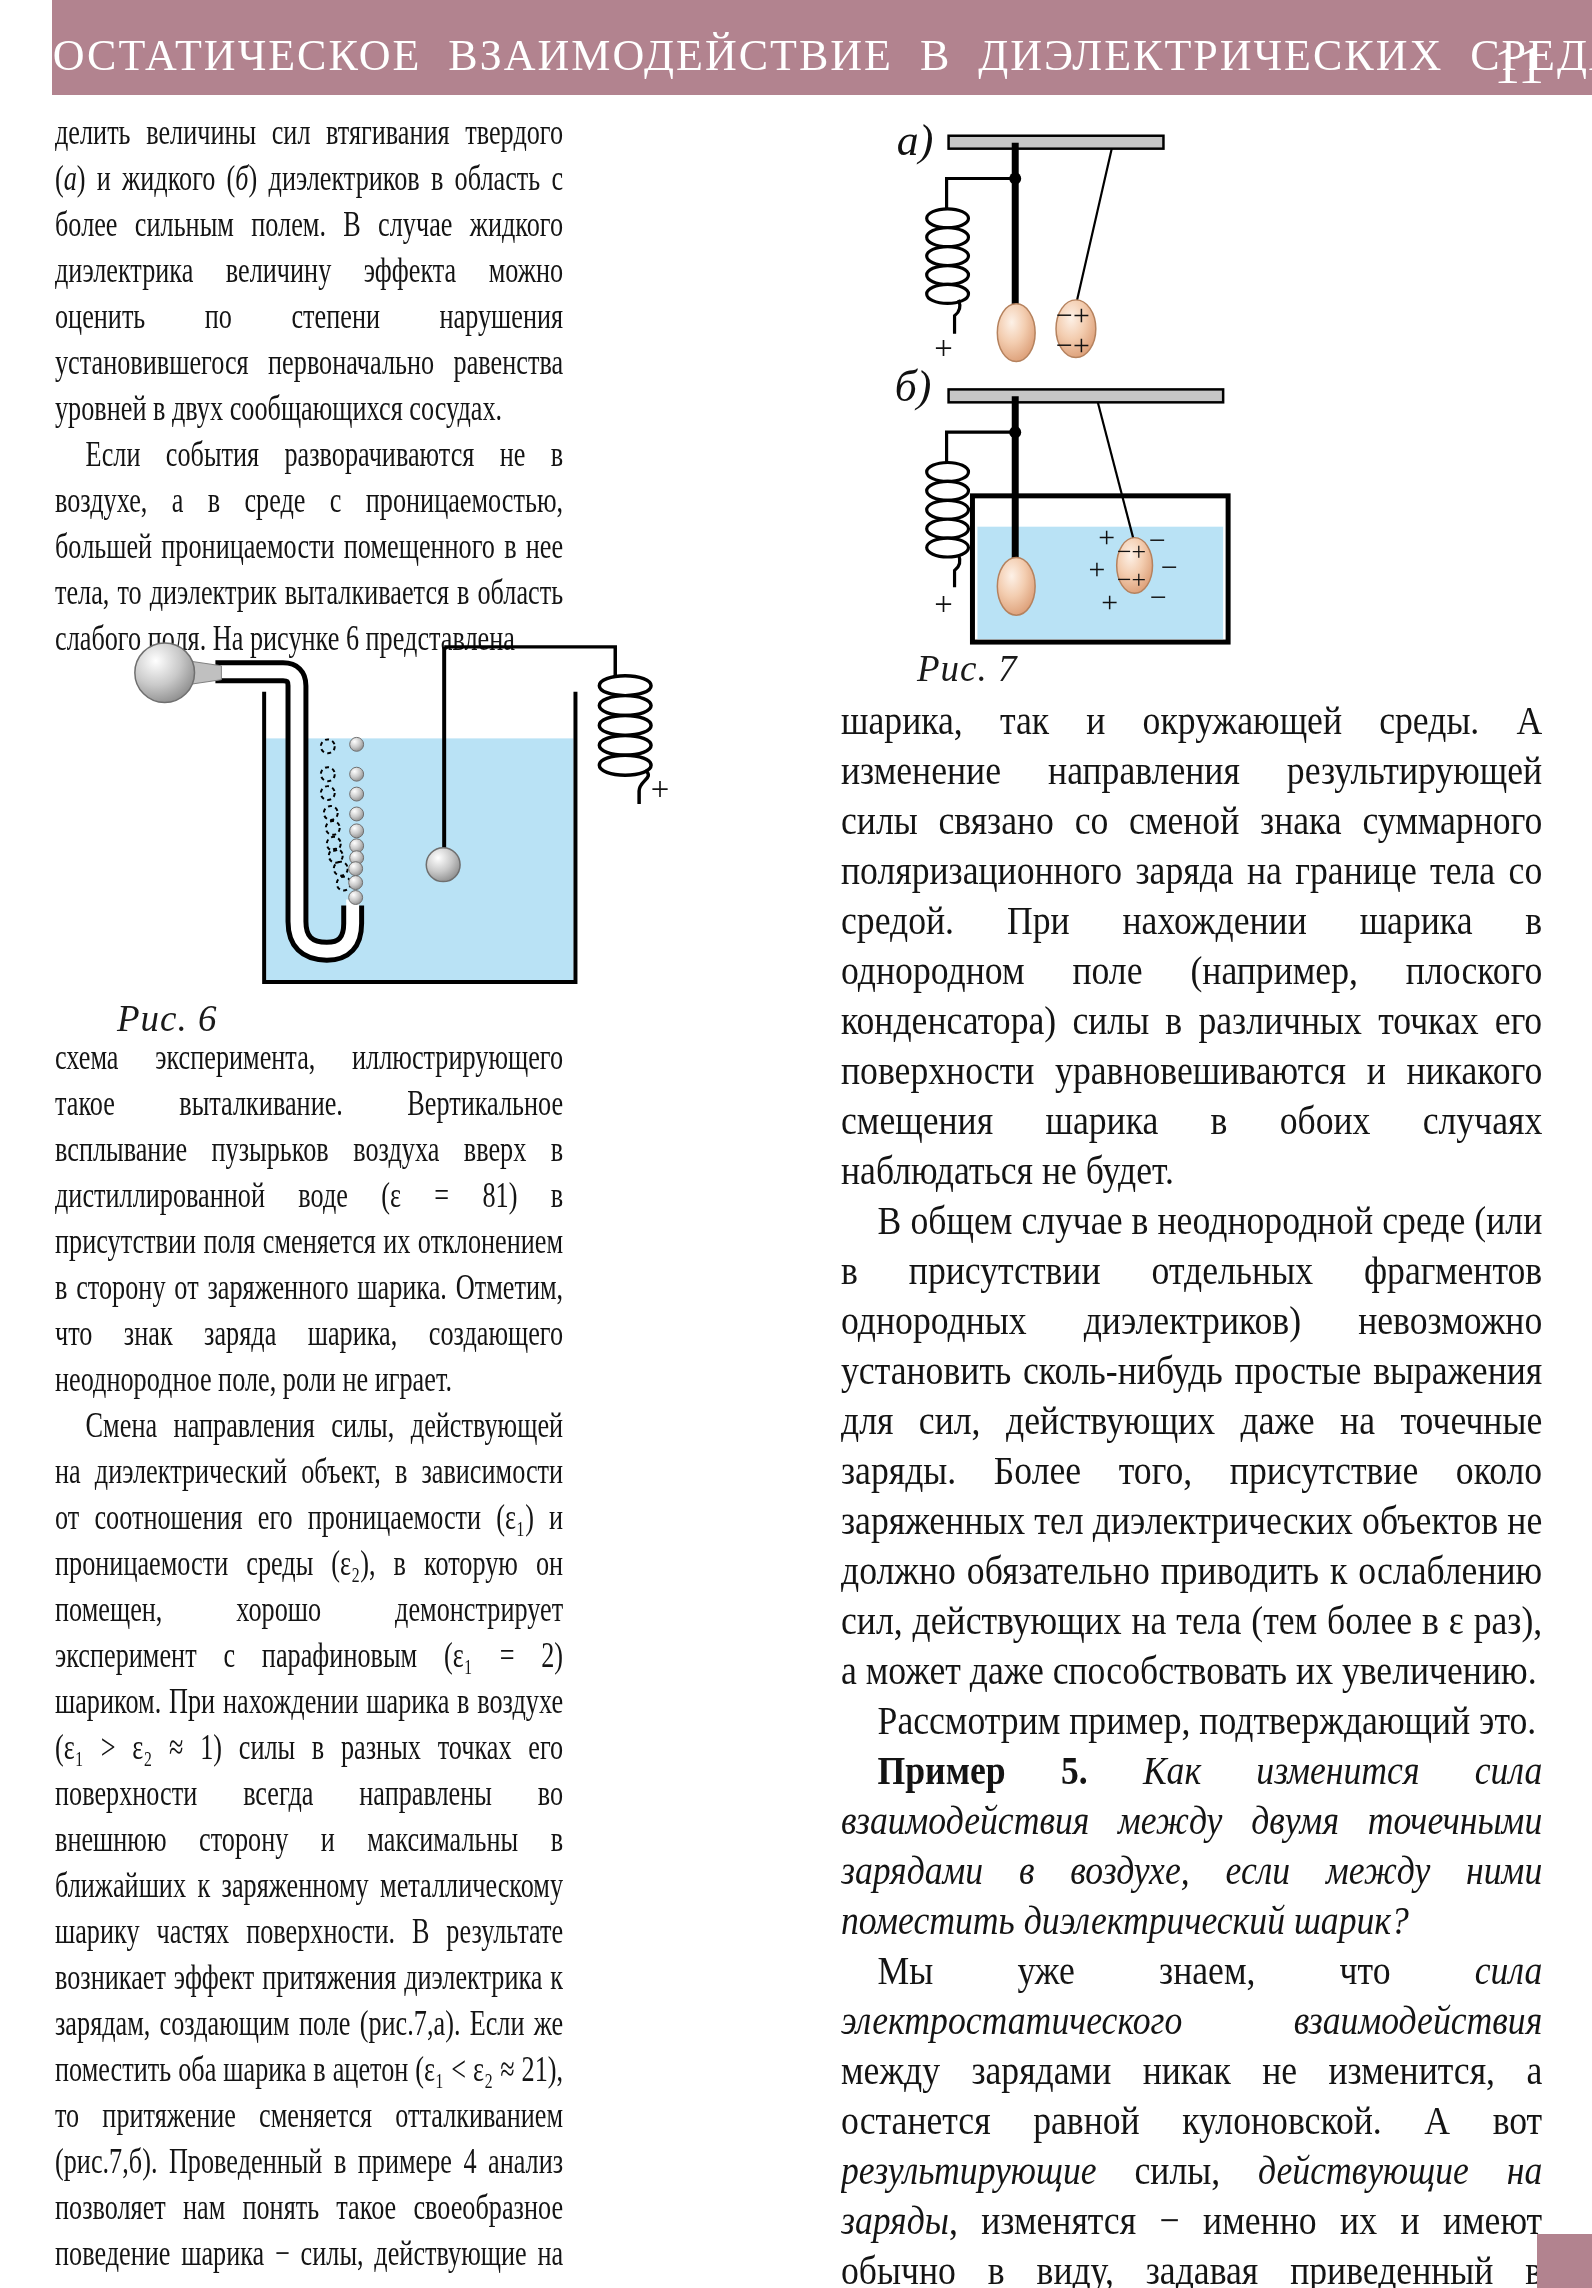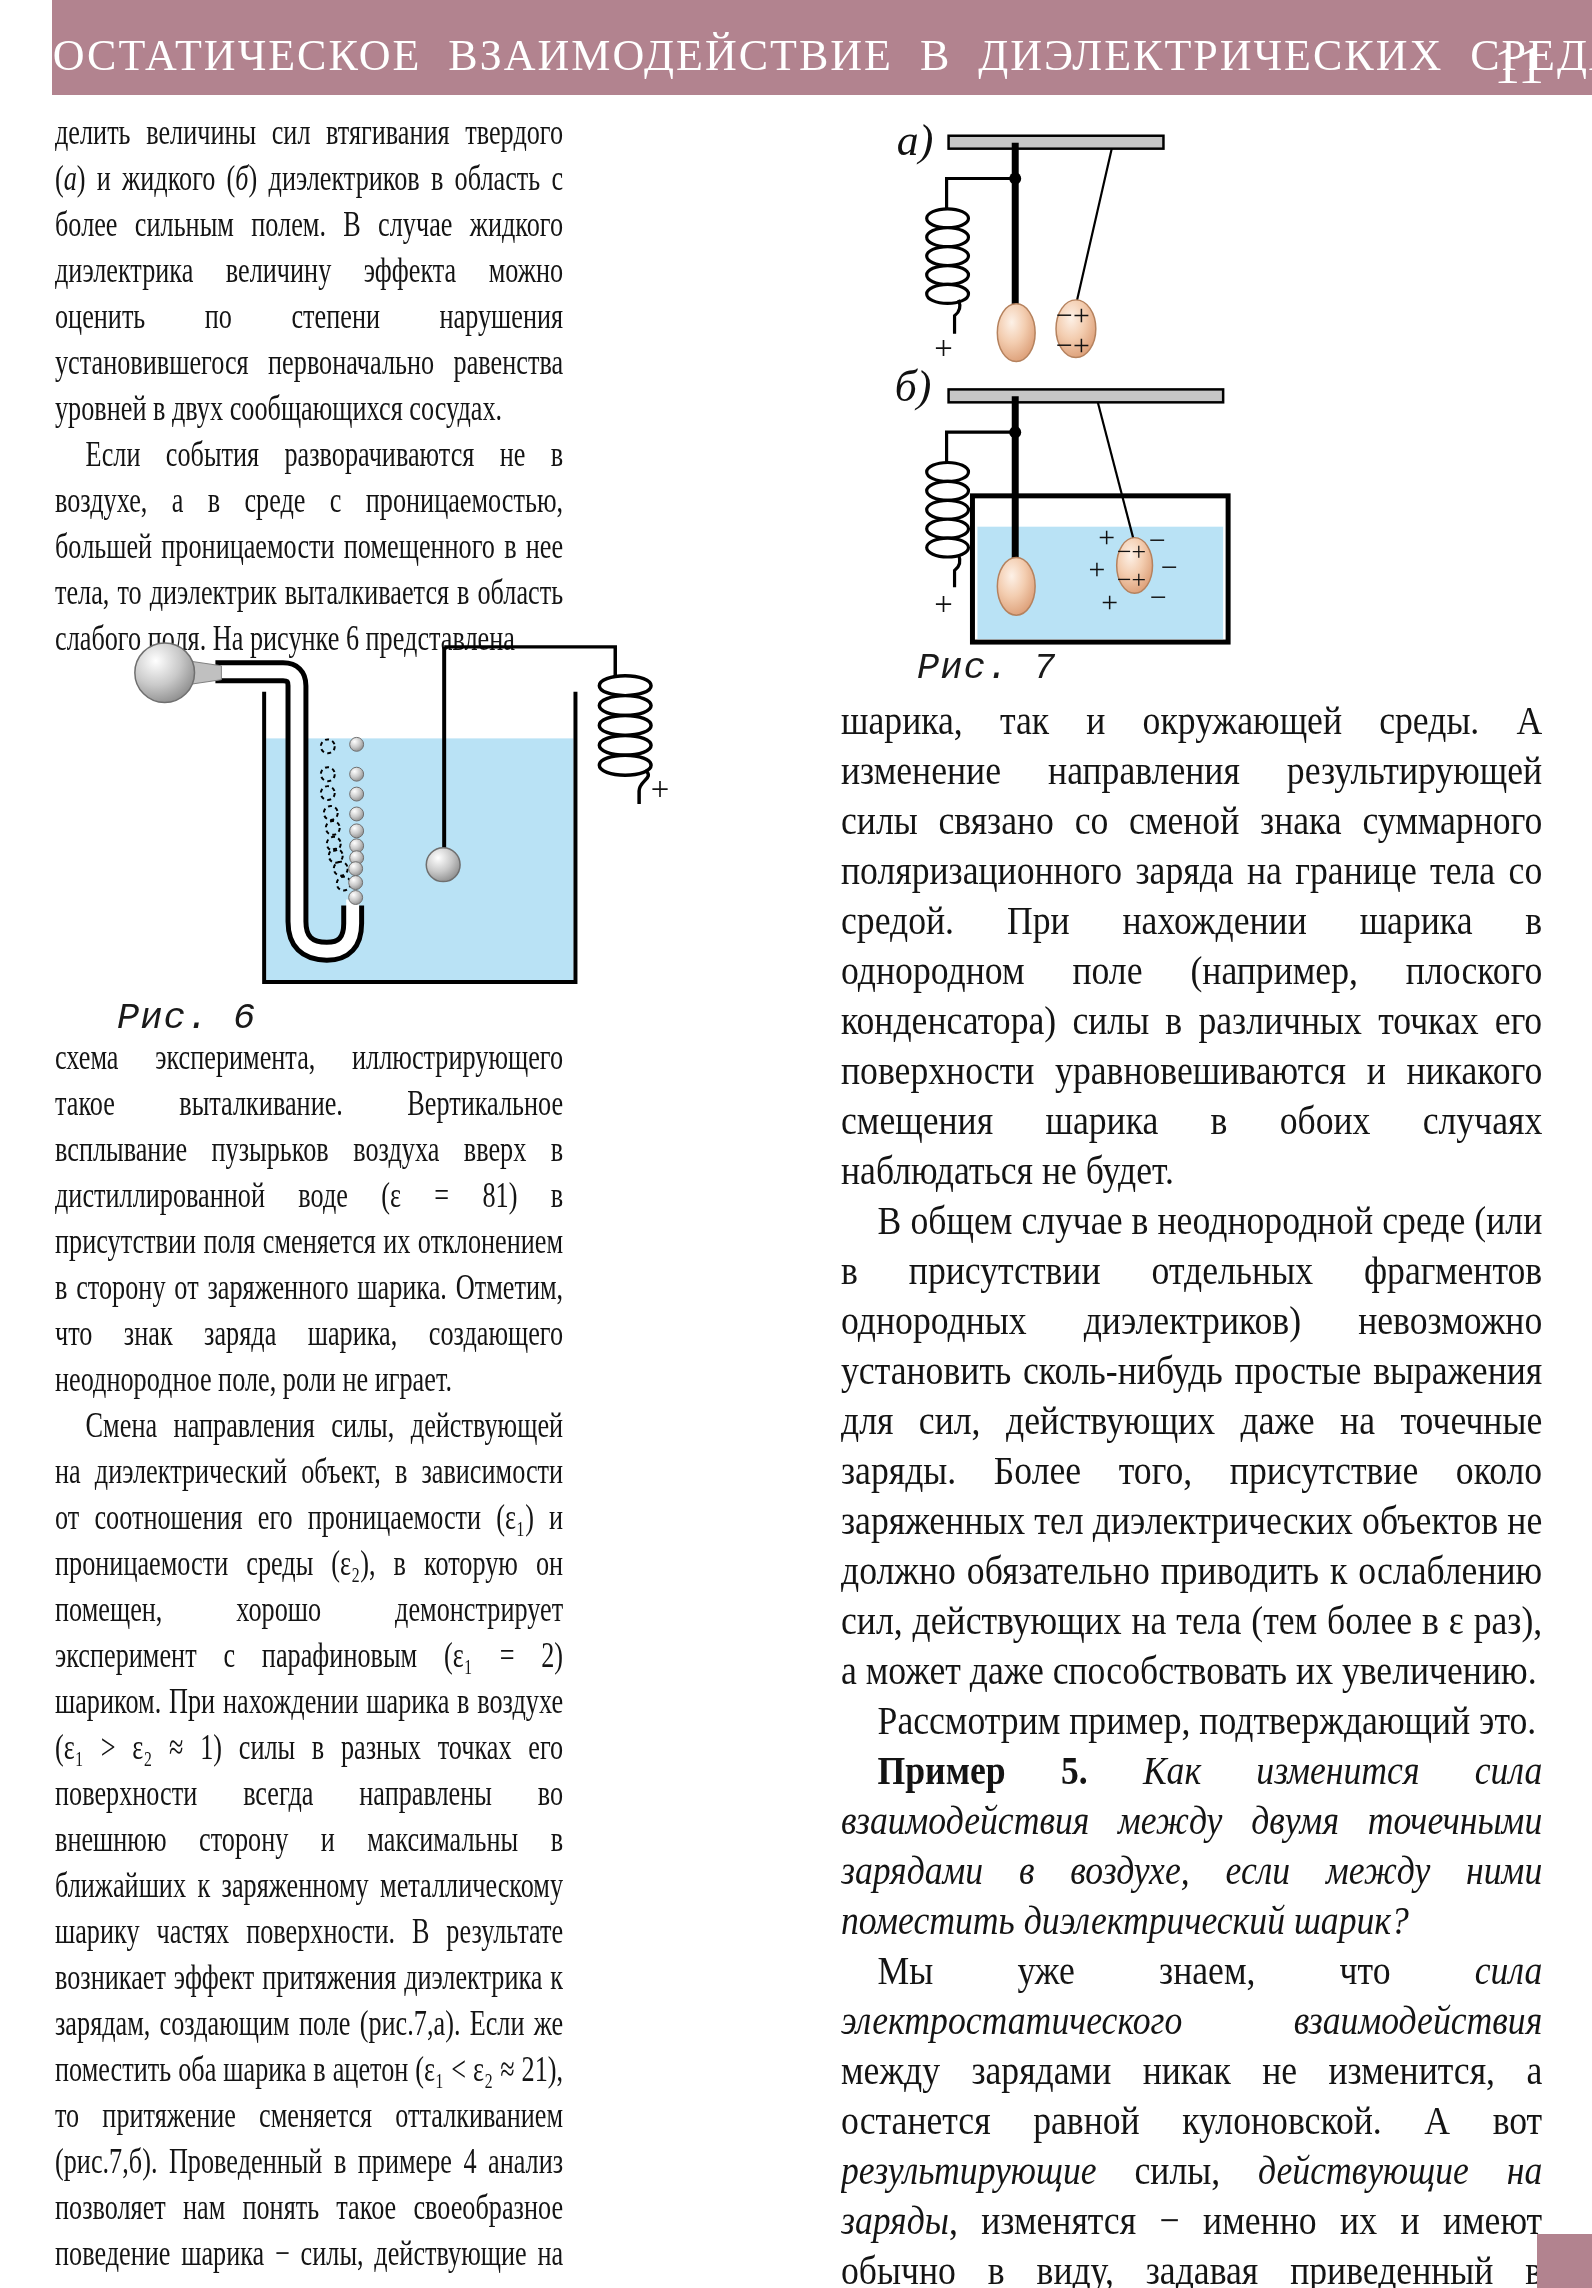--- a/index.html
+++ b/index.html
@@ -20,21 +20,21 @@
   .col-left-top{left:55px;top:109px;width:697px;transform:scaleX(0.729);
         font-size:36px;line-height:46px;height:553px;overflow:hidden;}
   .col-left-bottom{left:55px;top:1034px;width:697px;transform:scaleX(0.729);
         font-size:36px;line-height:46px;height:1255px;overflow:hidden;}
   .col-right{left:841px;top:695px;width:806px;transform:scaleX(0.87);
         font-size:41px;line-height:50px;height:1594px;overflow:hidden;}
   i{font-style:italic;} b{font-weight:bold;}
 
   
   .fig{position:absolute;}
-  .fig-caption{position:absolute;font-family:Liberation Mono, monospace;font-style:italic;
+  .fig-caption{position:absolute;font-family:Liberation Serif, serif;font-style:italic;
         font-size:37px;color:#1a1a1a;letter-spacing:1px;}
   svg text{font-family:"Liberation Serif","DejaVu Serif",serif;fill:#111;}
   .fig-label{font-style:italic;font-size:44px;}
   .charge{font-size:30px;} .charge-sm{font-size:26px;} .coil-plus{font-size:33px;}
 
   .corner-square{position:absolute;left:1537px;top:2234px;width:55px;height:55px;background:#b2838f;}
 </style>
 </head>
 <body>
 

